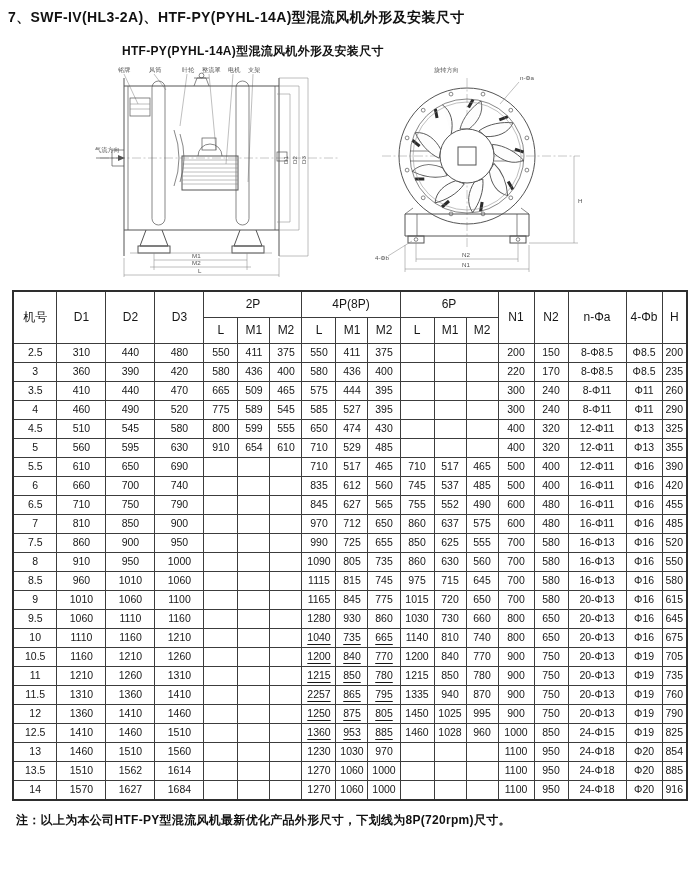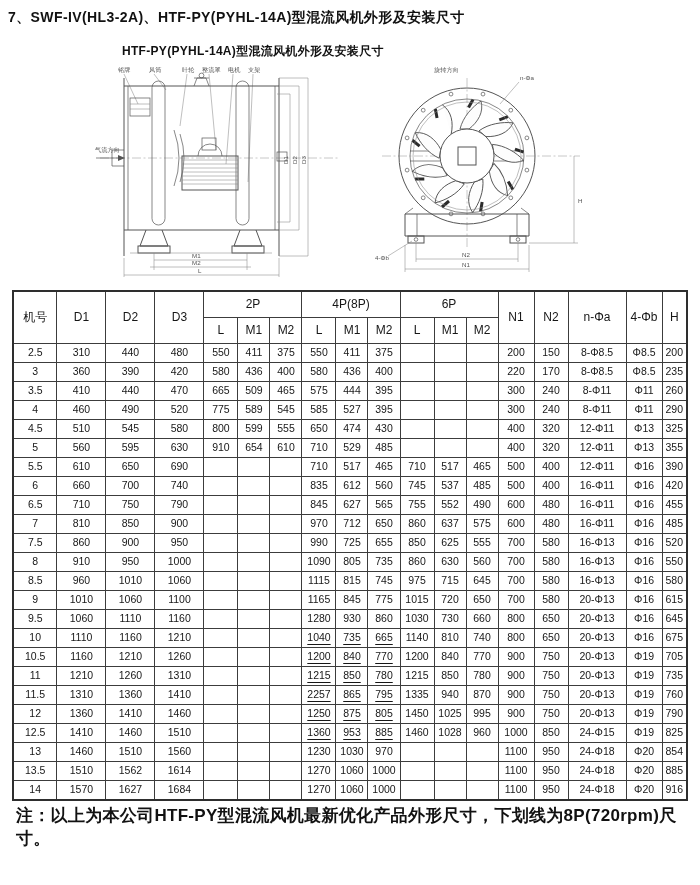--- a/index.html
+++ b/index.html
@@ -29,21 +29,21 @@
     border-collapse:collapse; table-layout:fixed; width:674px;
     margin:8px auto 0 auto; border:2px solid #2e2e2e;
   }
   th, td {
     border:1px solid #3c3c3c; text-align:center; vertical-align:middle;
     font-size:10.5px; font-weight:normal; color:#161616;
     padding:0; height:18px; line-height:1.05; overflow:hidden; white-space:nowrap;
   }
   thead th { height:25px; font-size:12px; }
   td.u { text-decoration:underline; text-underline-offset:2.5px; }
-  .note { font-size:17px; font-weight:bold; margin:3px 0 0 16px; letter-spacing:.3px; }
+  .note { font-size:12px; font-weight:bold; margin:11px 0 0 16px; letter-spacing:.3px; }
 </style>
 </head>
 <body>
 
 <div class="doc">
 
   <h1>7、SWF-IV(HL3-2A)、HTF-PY(PYHL-14A)型混流风机外形及安装尺寸</h1>
   <h2>HTF-PY(PYHL-14A)型混流风机外形及安装尺寸</h2>
 
   <div class="drawings">

